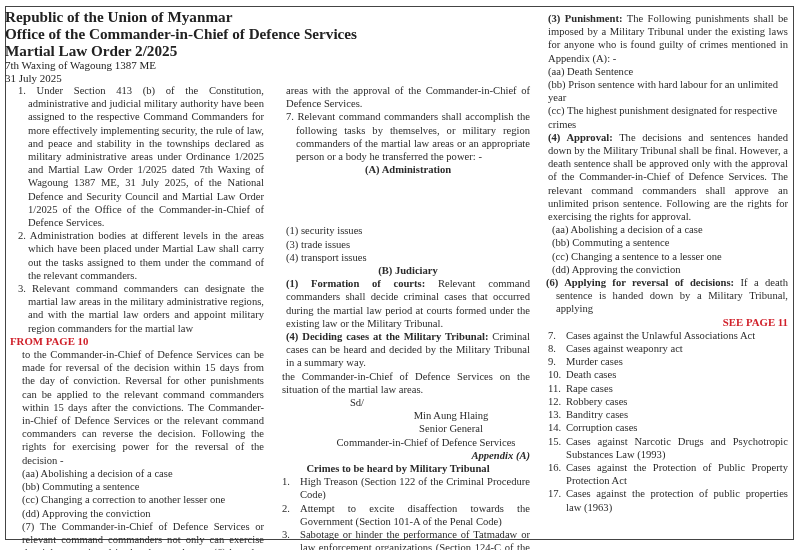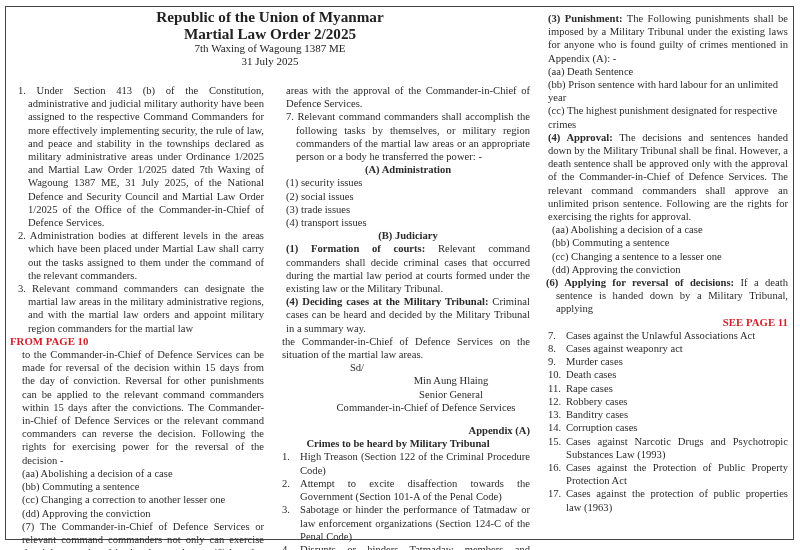--- a/index.html
+++ b/index.html
@@ -1,18 +1,18 @@
 <!DOCTYPE html>
 <html><head>
 <meta charset="utf-8">
 <style>
   html,body{margin:0;padding:0;background:#fff;}
   body{width:800px;height:550px;position:relative;overflow:hidden;font-family:"DejaVu Serif","Liberation Serif",serif;color:#2a2a2a;}
   .frame{position:absolute;left:5px;top:6px;width:789px;height:534px;border:1.5px solid #444;box-sizing:border-box;}
-  .header{position:absolute;left:5px;top:8px;width:530px;text-align:center;}
+  .header{position:absolute;left:5px;top:8px;width:530px;}
   .h1{font-family:"Liberation Serif",serif;font-weight:bold;font-size:15.2px;line-height:17px;color:#222;}
   .h2{font-family:"Liberation Serif",serif;font-size:11px;line-height:13px;color:#222;}
   .col{position:absolute;font-family:"Liberation Serif",serif;font-size:10.6px;line-height:13.2px;color:#2b2b2b;}
   .p{text-align:justify;}
   .num{display:block;padding-left:14px;text-indent:-10px;text-align:justify;}
   .b{font-weight:bold;text-align:center;}
   .red{color:#d0202a;font-weight:bold;font-size:10.8px;}
   .right{text-align:right;}
   .center{text-align:center;}
   .li{display:flex;}
@@ -21,20 +21,21 @@
   .hline{position:absolute;border-top:1.5px solid #444;}
 </style>
 </head>
 <body>
 
 <div class="frame"></div>
 <div class="hline" style="left:535px;top:6px;width:259px;"></div>
 
 <div class="header">
   <div class="h1">Republic of the Union of Myanmar</div>
+  <div class="h1">Office of the Commander-in-Chief of Defence Services</div>
   <div class="h1">Martial Law Order 2/2025</div>
   <div class="h2">7th Waxing of Wagoung 1387 ME</div>
   <div class="h2">31 July 2025</div>
 </div>
 
 <div class="col" style="left:14px;top:84px;width:250px;">
   <span class="num">1. Under Section 413 (b) of the Constitution, administrative and judicial military authority have been assigned to the respective Command Commanders for more effectively implementing security, the rule of law, and peace and stability in the townships declared as military administrative areas under Ordinance 1/2025 and Martial Law Order 1/2025 dated 7th Waxing of Wagoung 1387 ME, 31 July 2025, of the National Defence and Security Council and Martial Law Order 1/2025 of the Office of the Commander-in-Chief of Defence Services.</span>
   <span class="num">2. Administration bodies at different levels in the areas which have been placed under Martial Law shall carry out the tasks assigned to them under the command of the relevant commanders.</span>
   <span class="num">3. Relevant command commanders can designate the martial law areas in the military administrative regions, and with the martial law orders and appoint military region commanders for the martial law</span>
   <div class="red" style="margin-left:-4px;">FROM PAGE 10</div>
@@ -46,35 +47,34 @@
     <div>(dd) Approving the conviction</div>
   </div>
   <div class="p" style="padding-left:8px;">(7) The Commander-in-Chief of Defence Services or relevant command commanders not only can exercise the rights mentioned in the above sub-para (6) but also can increase the punishment.</div>
 
 </div>
 
 <div class="col" style="left:282px;top:84px;width:248px;">
   <div class="p" style="padding-left:4px;">areas with the approval of the Commander-in-Chief of Defence Services.</div>
   <span class="num">7. Relevant command commanders shall accomplish the following tasks by themselves, or military region commanders of the martial law areas or an appropriate person or a body he transferred the power: -</span>
   <div class="b" style="padding-left:4px;">(A) Administration</div>
-  <div style="padding-left:4px;">
+  <div style="padding-left:4px;margin-top:48px;">
     <div>(1) security issues</div>
-    <div>(2) social issues</div>
     <div>(3) trade issues</div>
     <div>(4) transport issues</div>
   </div>
   <div class="b" style="padding-left:4px;">(B) Judiciary</div>
   <div class="p" style="padding-left:4px;"><span class="b">(1) Formation of courts:</span><span> Relevant command commanders shall decide criminal cases that occurred during the martial law period at courts formed under the existing law or the Military Tribunal.</span></div>
   <div class="p" style="padding-left:4px;"><span class="b">(4) Deciding cases at the Military Tribunal:</span><span> Criminal cases can be heard and decided by the Military Tribunal in a summary way.</span></div>
   <div class="p" style="">the Commander-in-Chief of Defence Services on the situation of the martial law areas.</div>
   <div class="center" style="width:150px;">Sd/</div>
   <div class="center" style="padding-left:90px;">Min Aung Hlaing</div>
   <div class="center" style="padding-left:90px;">Senior General</div>
   <div class="center" style="padding-left:40px;">Commander-in-Chief of Defence Services</div>
-  <div class="right b" style="margin-top:10px;">Appendix (A)</div>
+  <div class="right b" style="margin-top:0;font-style:italic;">Appendix (A)</div>
   <div class="center b" style="padding-right:16px;">Crimes to be heard by Military Tribunal</div>
   <div>
     <div class="li">
         <span class="n">1.</span>
         <span class="t">High Treason (Section 122 of the Criminal Procedure Code)</span>
       </div>
     <div class="li">
         <span class="n">2.</span>
         <span class="t">Attempt to excite disaffection towards the Government (Section 101-A of the Penal Code)</span>
       </div>

